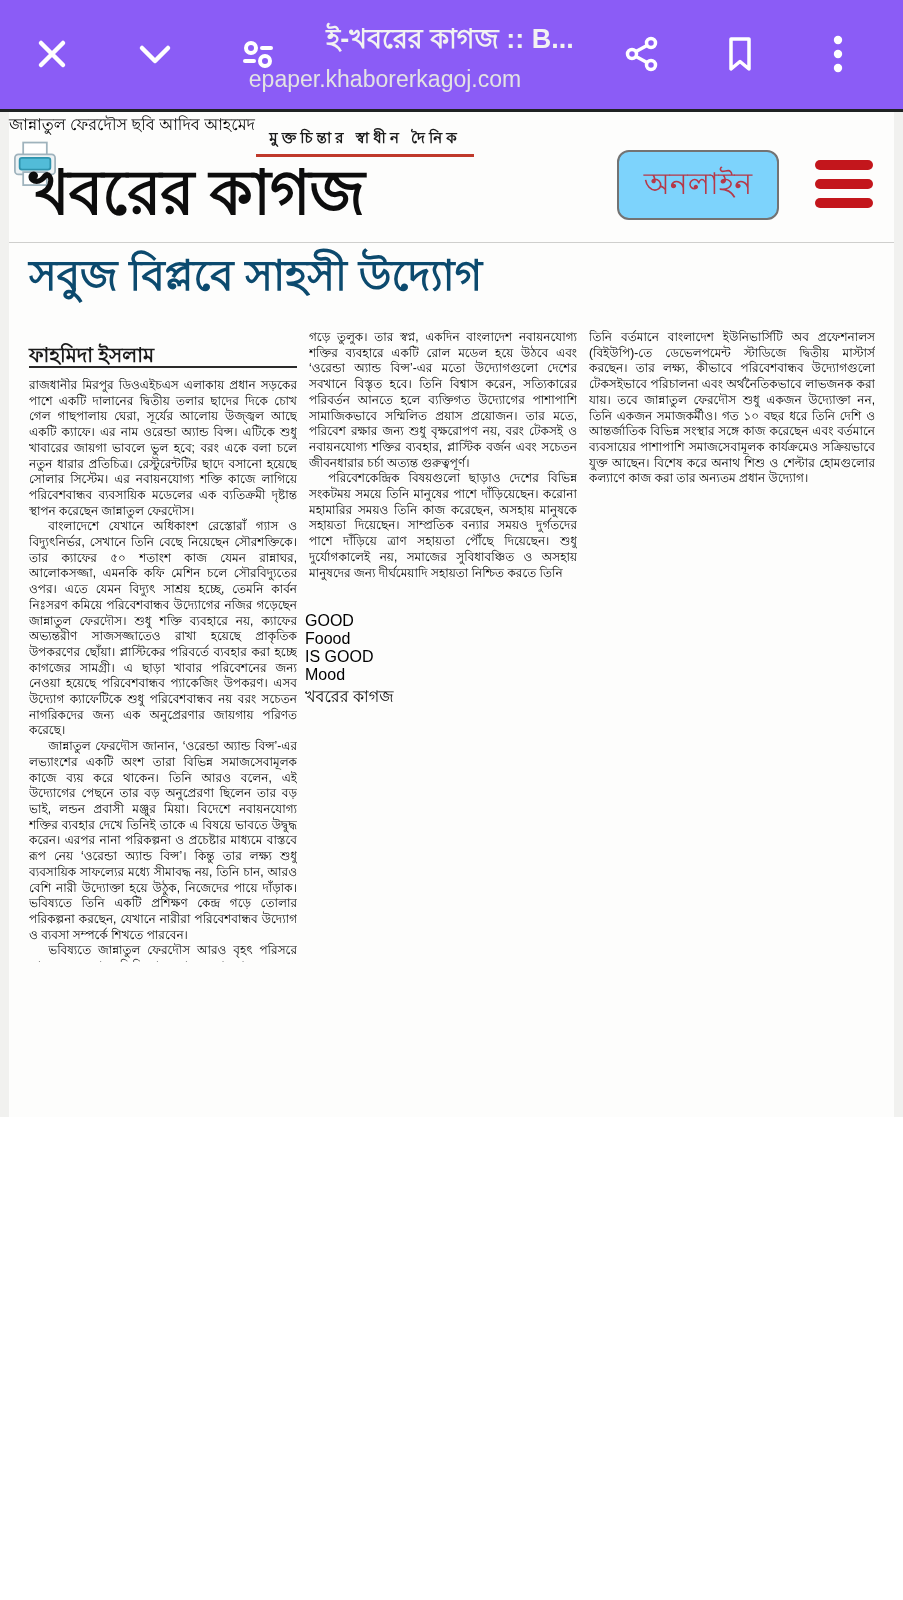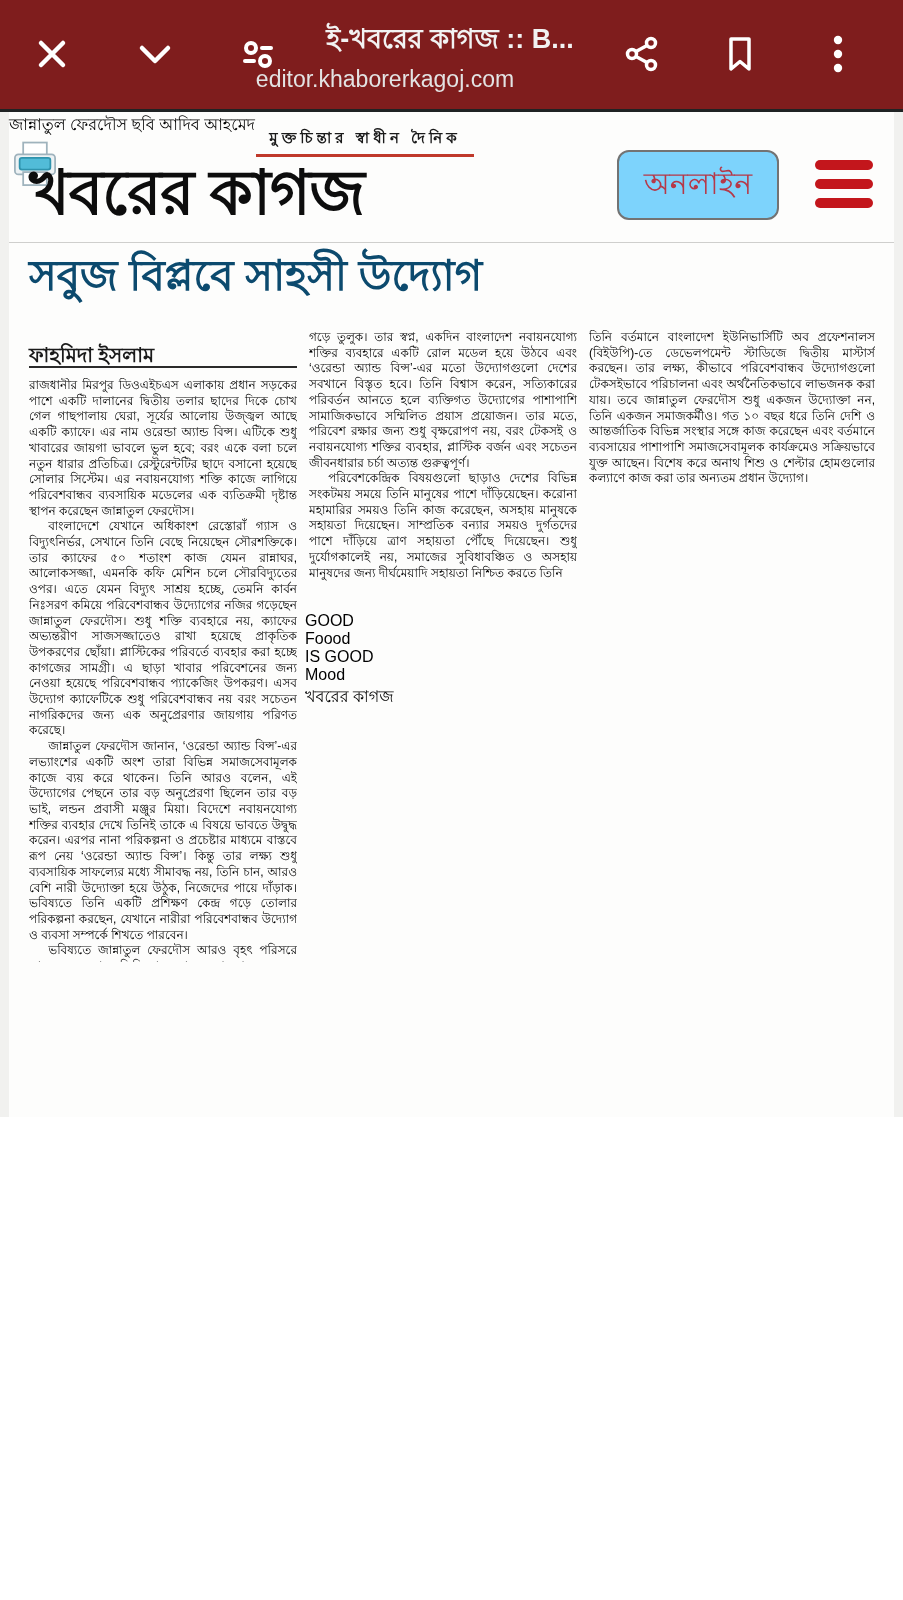--- a/index.html
+++ b/index.html
@@ -1,20 +1,20 @@
 <!DOCTYPE html>
 <html><head>
 <meta charset="utf-8">
 <style>
   * { margin:0; padding:0; box-sizing:border-box; }
   html,body { width:903px; height:1600px; font-family:"Liberation Sans", sans-serif; }
   #screen { position:relative; width:903px; height:1600px; background:#ffffff; overflow:hidden; }
 
   
-  .toolbar { position:absolute; left:0; top:0; width:903px; height:112px; background:#7f1d1d; border-bottom:3px solid #202324; }
+  .toolbar { position:absolute; left:0; top:0; width:903px; height:112px; background:#8b5cf6; border-bottom:3px solid #202324; }
   .tb-icon { position:absolute; top:30px; width:48px; height:48px; display:flex; align-items:center; justify-content:center; cursor:pointer; }
   .tb-icon svg { display:block; }
   .tb-title { position:absolute; left:290px; top:18px; width:320px; text-align:center; color:#f2f2f2; font-size:27px; font-weight:bold; white-space:nowrap; }
   .tb-url { position:absolute; left:175px; top:66px; width:420px; text-align:center; color:#e3e3e3; font-size:23px; white-space:nowrap; }
 
   
   .page { position:absolute; left:0; top:112px; width:903px; height:1005px; background:#fdfdfc; border-left:9px solid #f1f1ef; border-right:9px solid #f1f1ef; }
   .masthead-block { position:absolute; left:20px; top:14px; width:445px; }
   .mh-tagline { width:218px; margin-left:auto; text-align:center; font-size:15px; font-weight:bold; letter-spacing:4px; color:#1a1a1a; padding-bottom:3px; border-bottom:3px solid #c0392b; }
   .mh-logo { font-size:62px; line-height:1.15; font-weight:900; color:#0d0d0d; letter-spacing:-1px; white-space:nowrap; }
@@ -116,21 +116,21 @@
     </div>
     <div class="tb-icon" style="left:234px;">
       <svg width="40" height="40" viewBox="0 0 40 40">
         <circle cx="13" cy="14" r="5" stroke="#fff" stroke-width="4" fill="none"></circle>
         <line x1="24" y1="14" x2="33" y2="14" stroke="#fff" stroke-width="4" stroke-linecap="round"></line>
         <line x1="7" y1="27" x2="16" y2="27" stroke="#fff" stroke-width="4" stroke-linecap="round"></line>
         <circle cx="27" cy="27" r="5" stroke="#fff" stroke-width="4" fill="none"></circle>
       </svg>
     </div>
     <div class="tb-title">ই-খবরের কাগজ :: B...</div>
-    <div class="tb-url">editor.khaborerkagoj.com</div>
+    <div class="tb-url">epaper.khaborerkagoj.com</div>
     <div class="tb-icon" style="left:618px;">
       <svg width="40" height="40" viewBox="0 0 40 40">
         <circle cx="29" cy="9" r="4.5" stroke="#fff" stroke-width="3.5" fill="none"></circle>
         <circle cx="10" cy="20" r="4.5" stroke="#fff" stroke-width="3.5" fill="none"></circle>
         <circle cx="29" cy="31" r="4.5" stroke="#fff" stroke-width="3.5" fill="none"></circle>
         <line x1="14" y1="17.5" x2="25" y2="11.5" stroke="#fff" stroke-width="3.5"></line>
         <line x1="14" y1="22.5" x2="25" y2="28.5" stroke="#fff" stroke-width="3.5"></line>
       </svg>
     </div>
     <div class="tb-icon" style="left:716px;">

